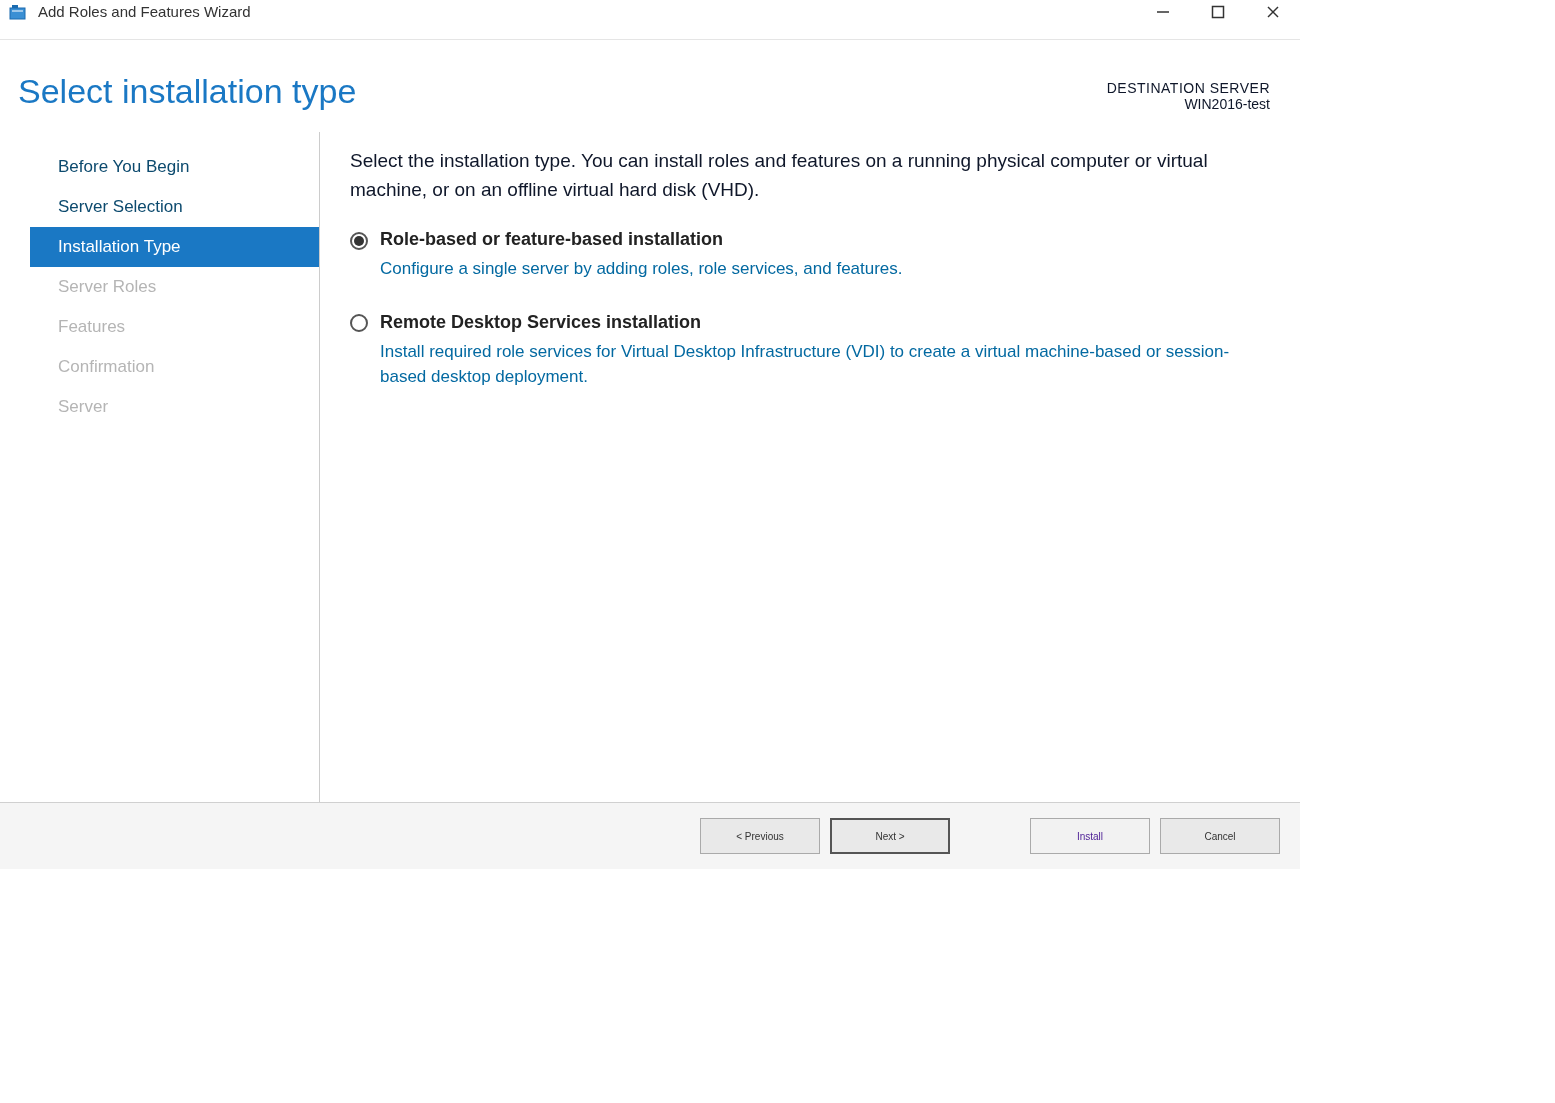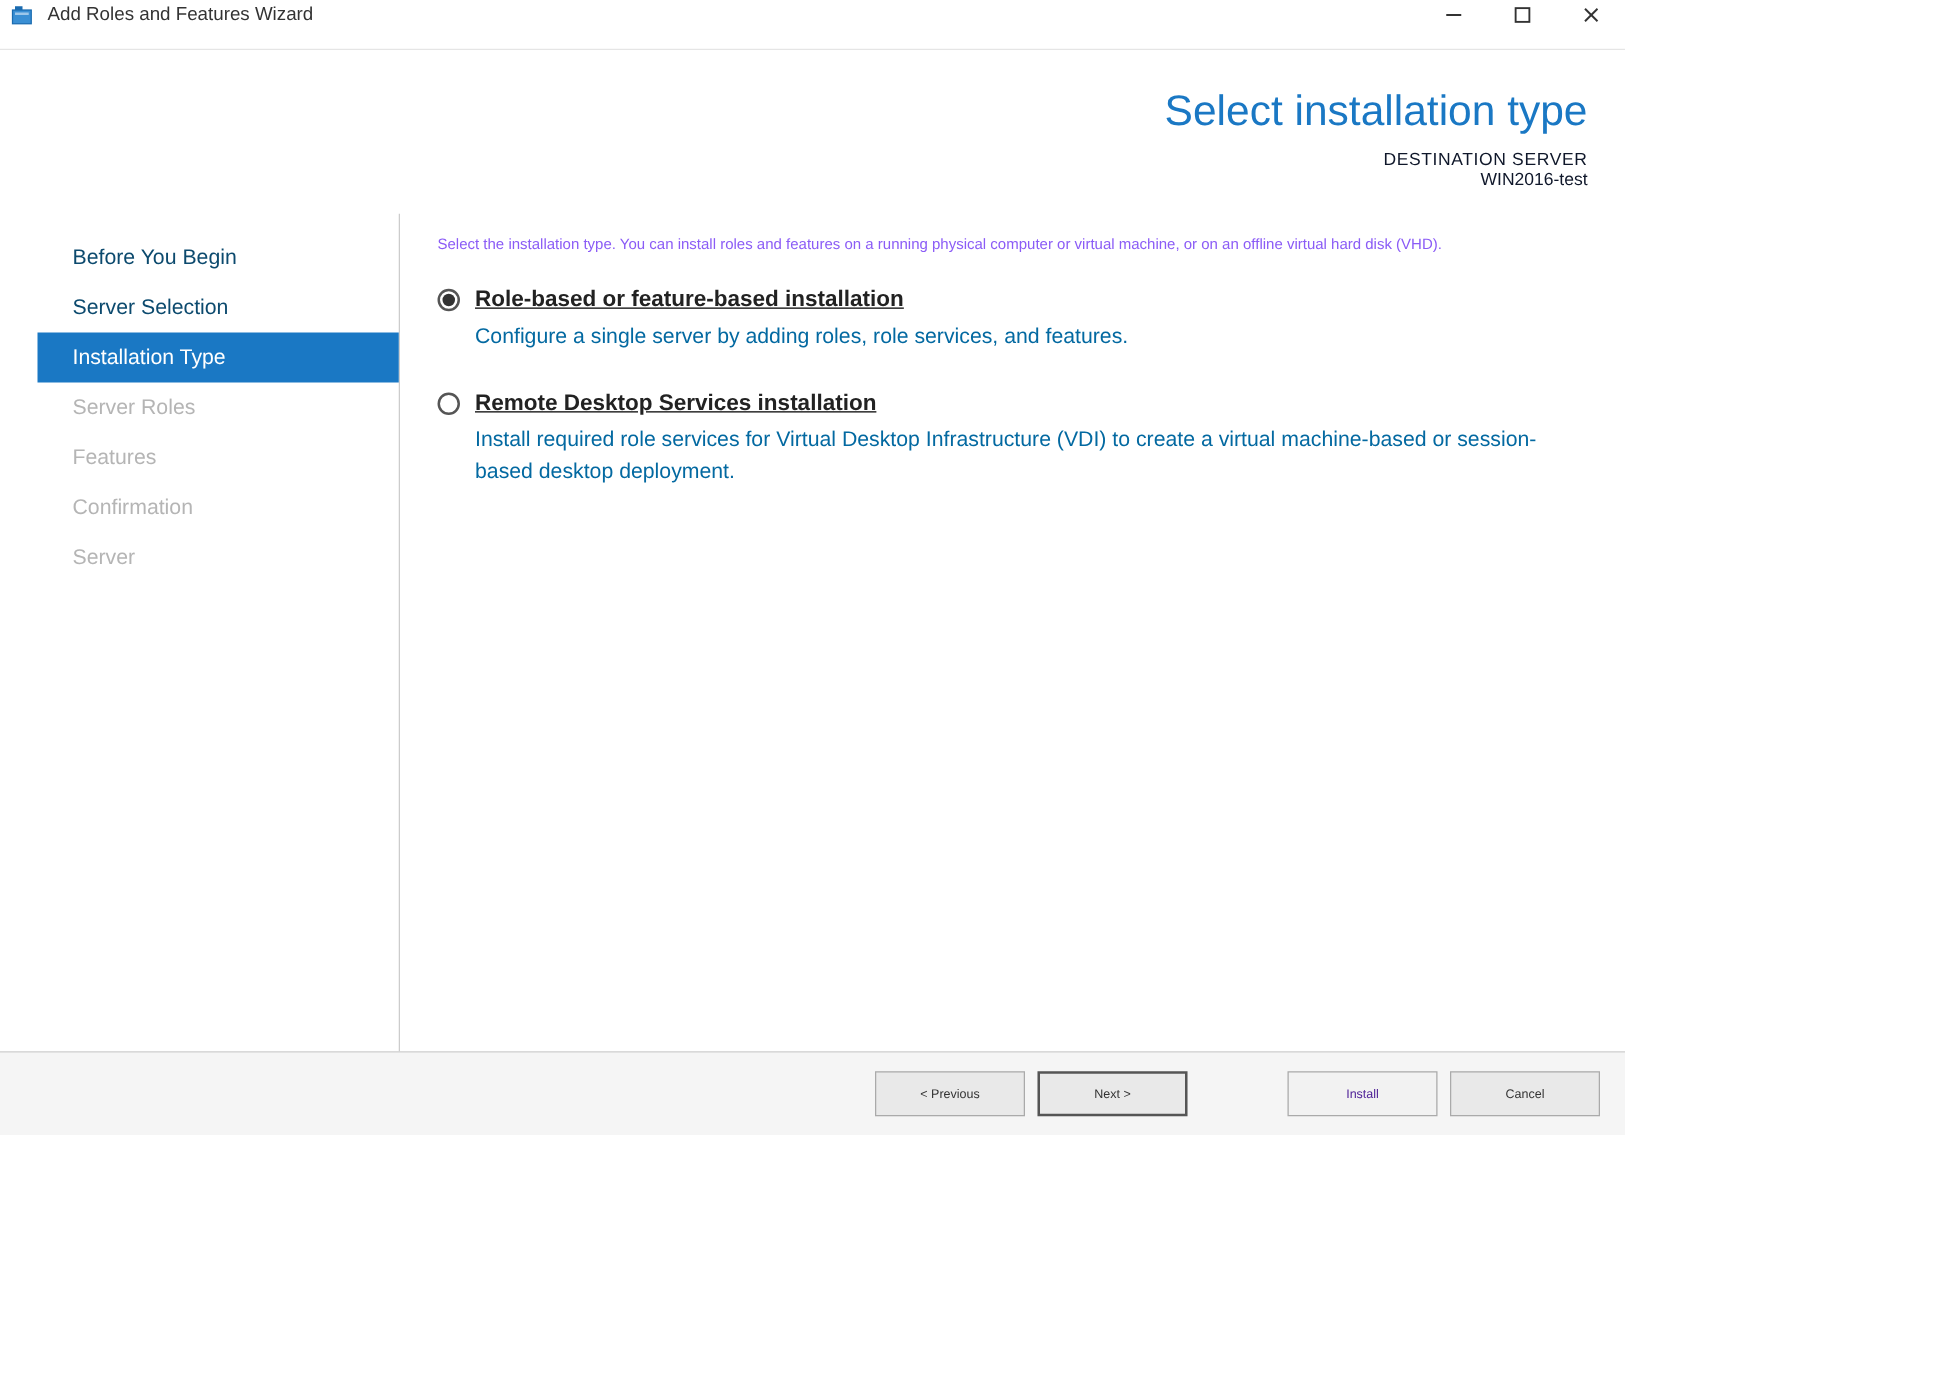--- a/index.html
+++ b/index.html
@@ -44,23 +44,22 @@
       width: 55px;
       height: 40px;
       display: flex;
       align-items: center;
       justify-content: center;
       cursor: pointer;
     }
     .header-area {
       display: flex;
       justify-content: space-between;
-      align-items: flex-end;
+      align-items: center;
       padding: 30px 30px 10px 18px;
-      flex-direction: column;
     }
     .page-title {
       font-size: 34px;
       font-weight: 300;
       color: #1a78c4;
     }
     .destination {
       text-align: right;
       font-size: 14px;
       color: #0f172a;
@@ -93,32 +92,31 @@
     }
     .sidebar-item.disabled {
       color: #b5b5b5;
       cursor: default;
     }
     .main {
       flex: 1;
       padding-top: 15px;
     }
     .intro-text {
-      font-size: 12px;
-      color: #8b5cf6;
+      font-size: 19px;
+      color: #0f172a;
       line-height: 1.5;
       margin-bottom: 25px;
     }
     .option-group {
       margin-bottom: 30px;
     }
     .option-row {
       display: flex;
-      align-items: flex-start;
-      text-decoration: underline;
+      align-items: center;
     }
     .radio-circle {
       width: 18px;
       height: 18px;
       border: 2px solid #555;
       border-radius: 50%;
       margin-right: 12px;
       margin-top: 2px;
       flex-shrink: 0;
       display: flex;

